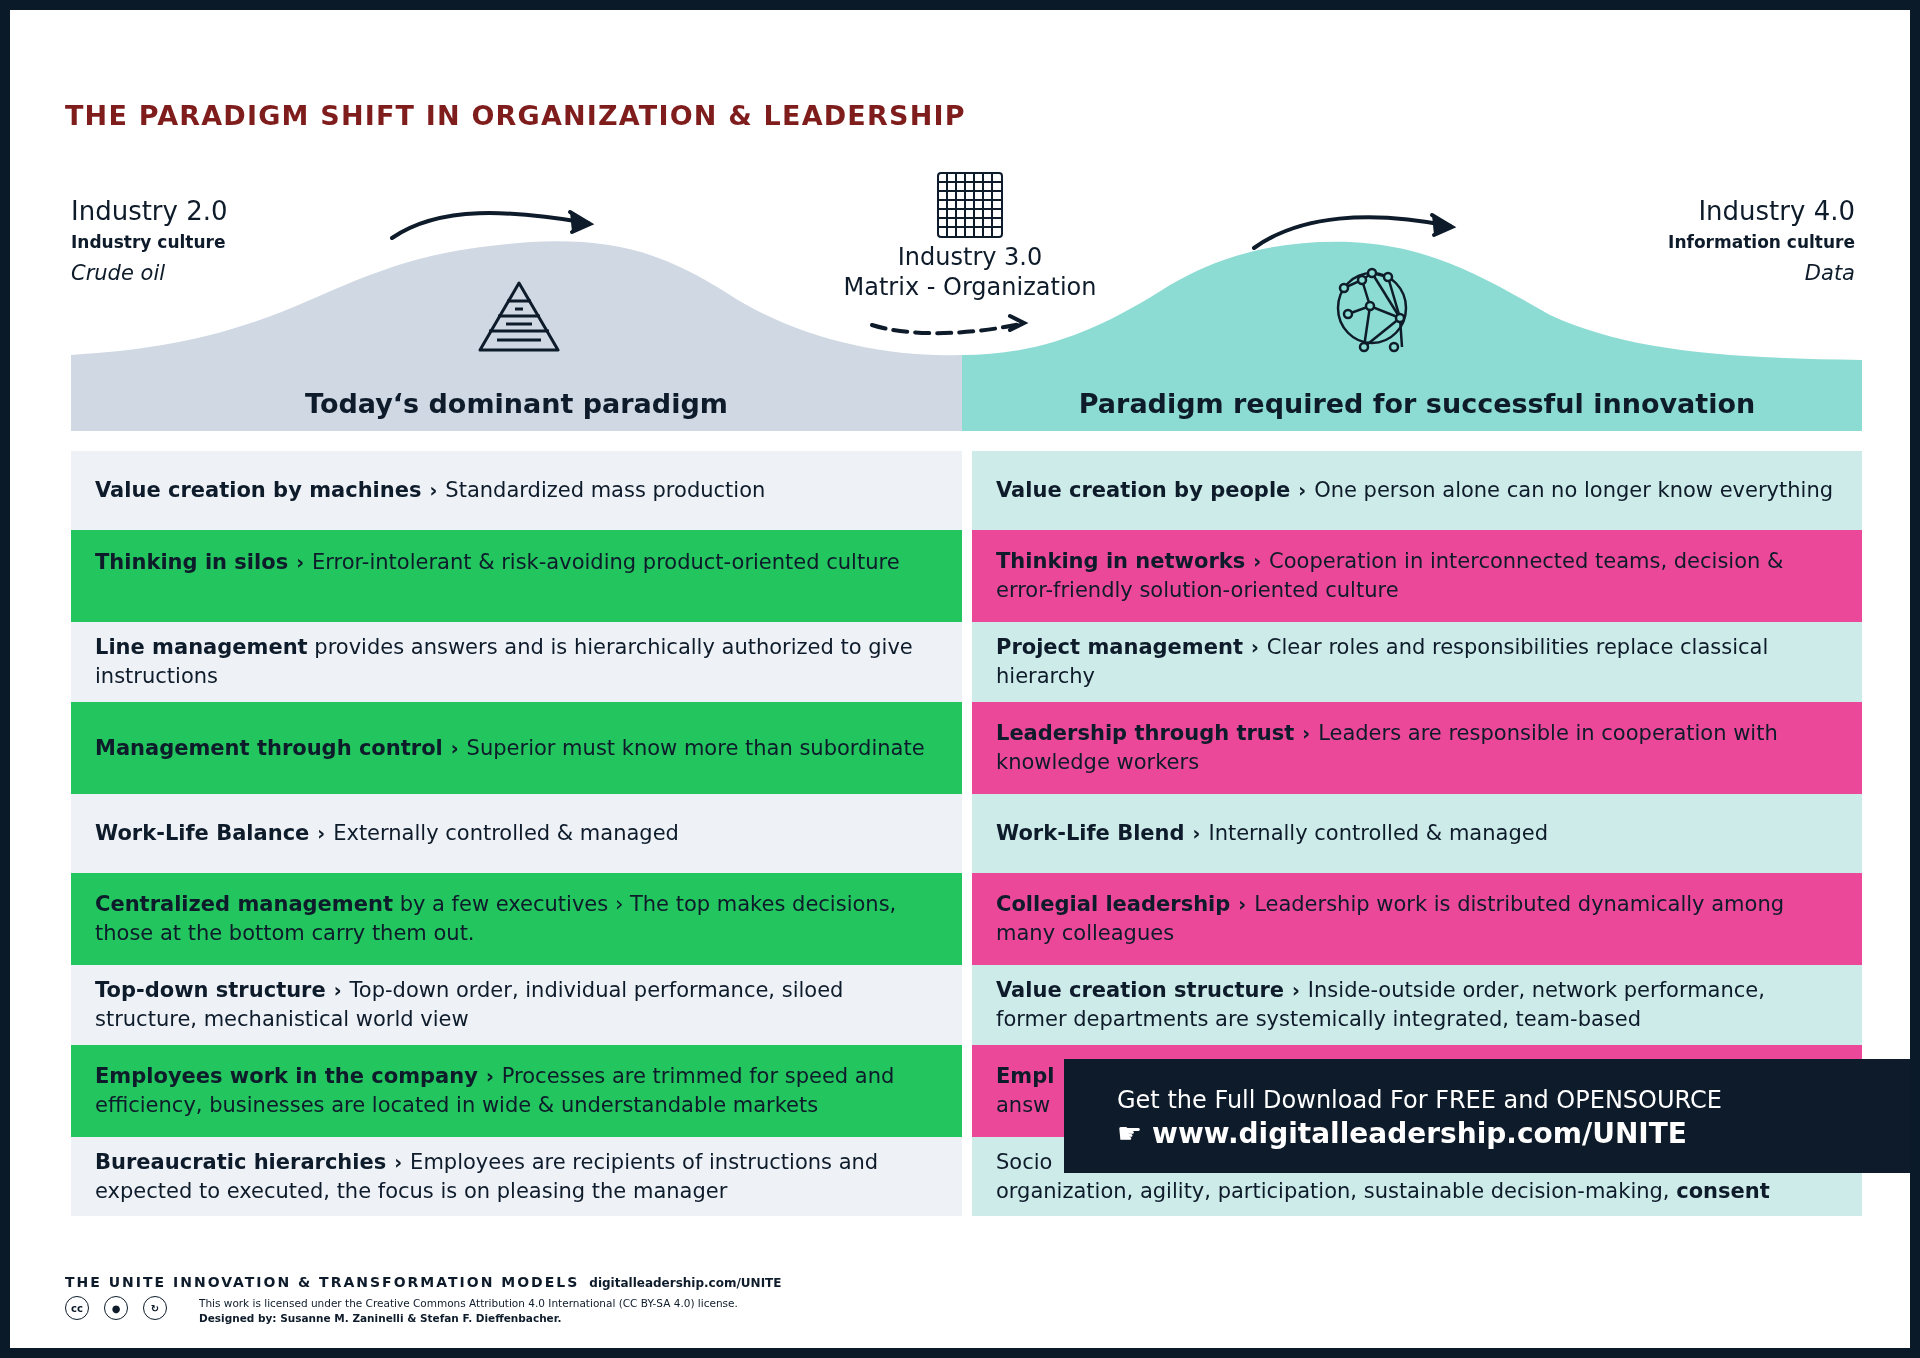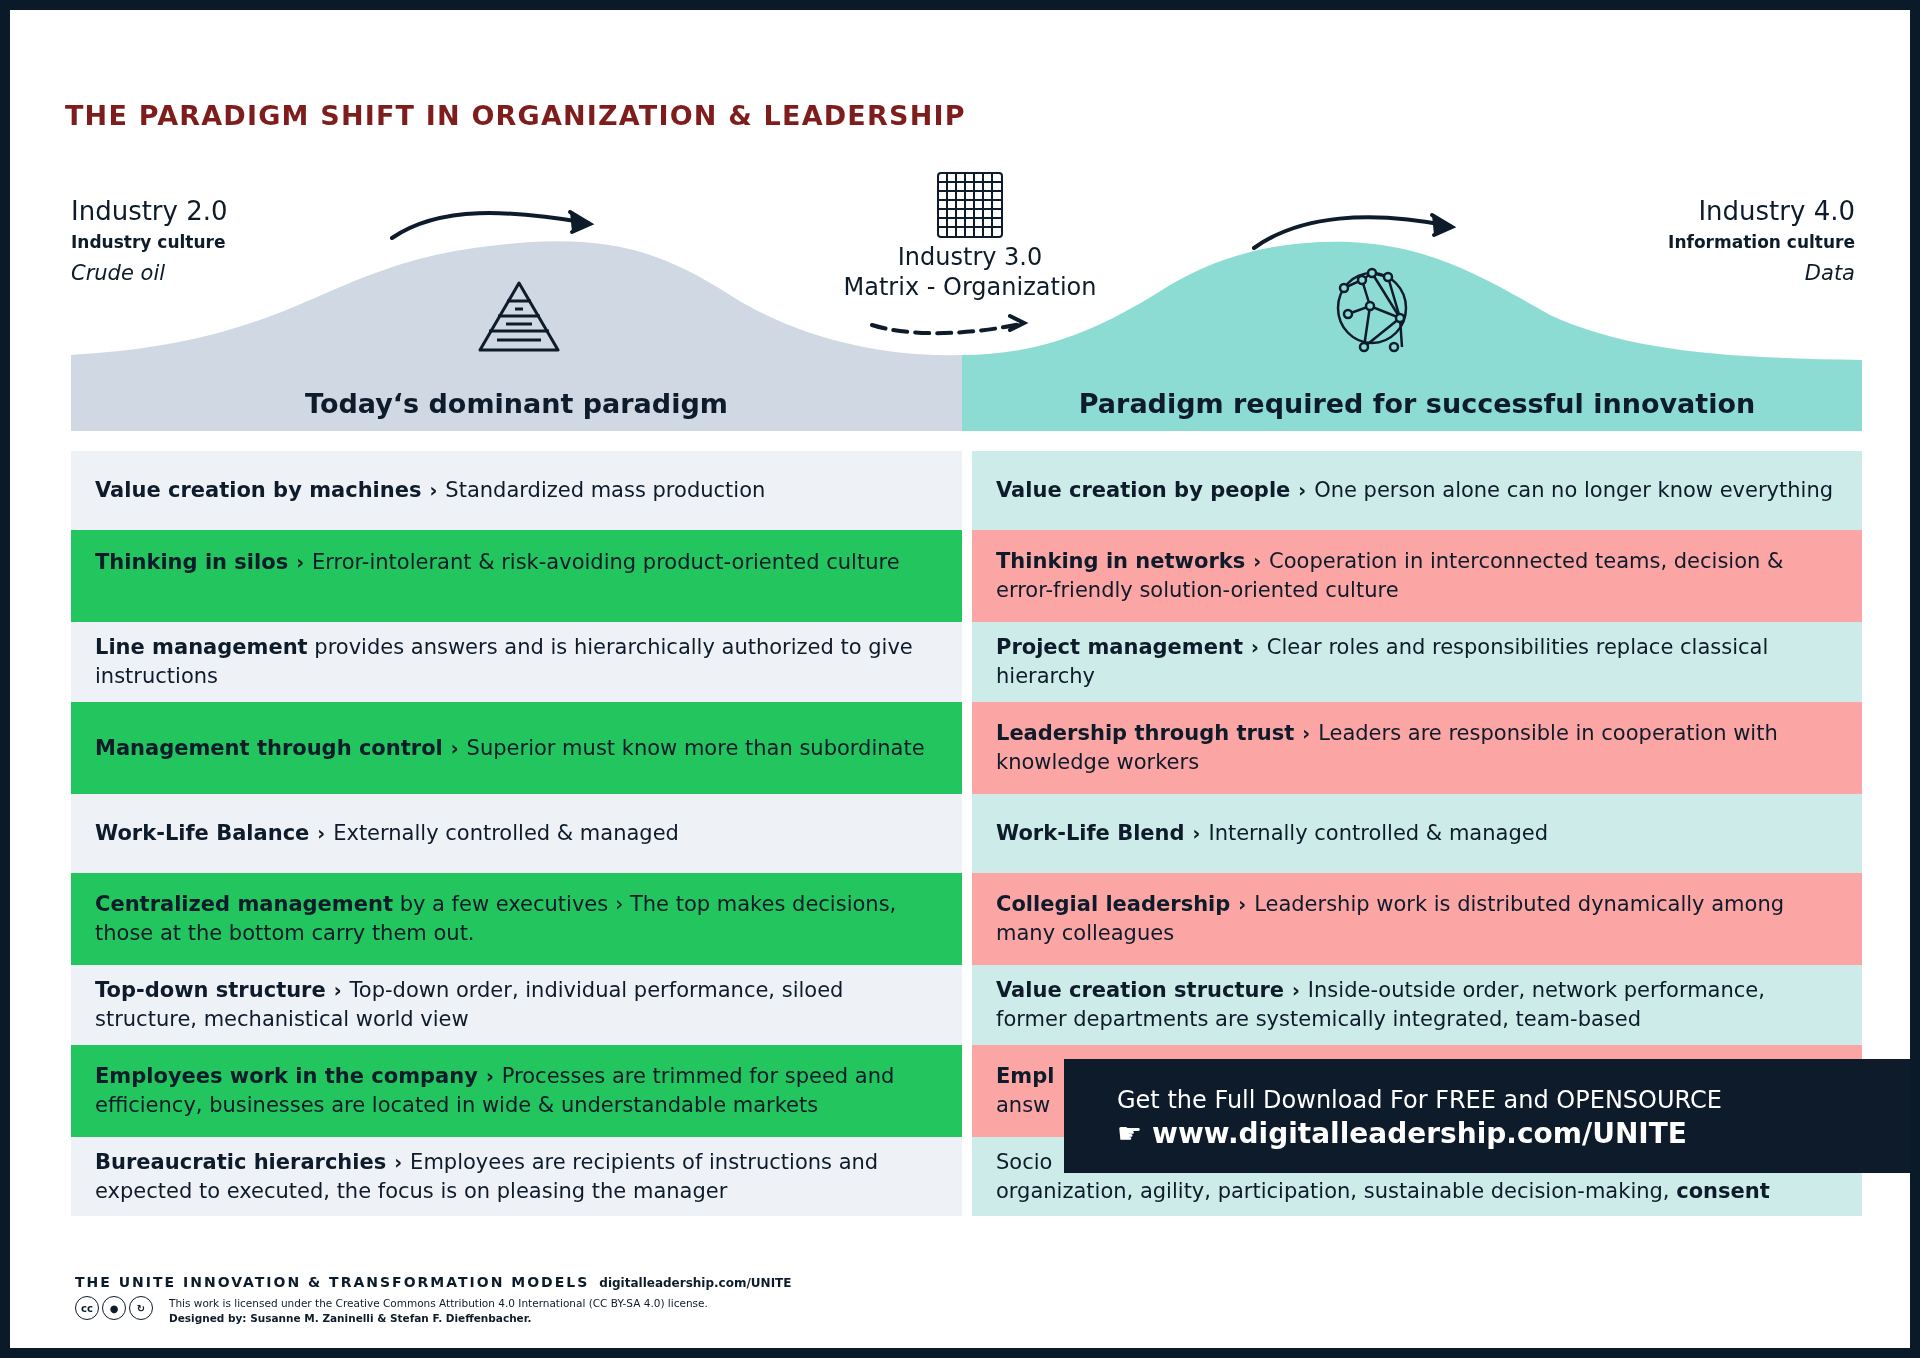--- a/index.html
+++ b/index.html
@@ -44,36 +44,36 @@
     box-sizing: border-box; padding: 0 24px;
     display: flex; align-items: center;
     font-size: 21px; line-height: 29px;
   }
   .row .b { font-weight: bold; }
   .row .sep { font-weight: bold; margin: 0 8px; font-size: 19px; }
   .spacer { height: 10px; }
   .left .row.odd { background: #eef2f7; }
   .left .row.even { background: #22c55e; }
   .right .row.odd { background: #cdebe8; }
-  .right .row.even { background: #fca5a5; }
+  .right .row.even { background: #ec4899; }
 
   .banner {
     position: absolute; left: 1054px; top: 1049px; width: 846px; height: 114px;
     background: #0e1b2a; color: #ffffff;
     box-sizing: border-box; padding: 24px 0 0 53px;
   }
   .banner .l1 { font-size: 24px; line-height: 34px; white-space: nowrap; }
   .banner .l2 { font-size: 28px; line-height: 34px; font-weight: bold; white-space: nowrap; }
   .banner .hand { display: inline-block; margin-right: 10px; font-weight: normal; }
 
-  .footer { position: absolute; left: 65px; top: 1264px; }
+  .footer { position: absolute; left: 55px; top: 1264px; }
   .footer .brand { font-size: 14px; font-weight: bold; letter-spacing: 2px; white-space: nowrap; }
   .footer .url { font-size: 12px; font-weight: bold; letter-spacing: 0; margin-left: 10px; }
   .footer .lic-row { display: flex; align-items: flex-start; margin-top: 6px; }
-  .footer .cc { display: flex; gap: 3px; margin-right: 16px; }
+  .footer .cc { display: flex; gap: 15px; margin-right: 32px; }
   .footer .cc span {
     width: 22px; height: 22px; border: 1.5px solid #0e1b2a; border-radius: 50%;
     display: flex; align-items: center; justify-content: center; font-size: 10px; font-weight: bold;
   }
   .footer .lic { font-size: 10.5px; line-height: 15px; }
   .footer .lic .designed { font-weight: bold; }
 </style>
 </head>
 <body>
 

